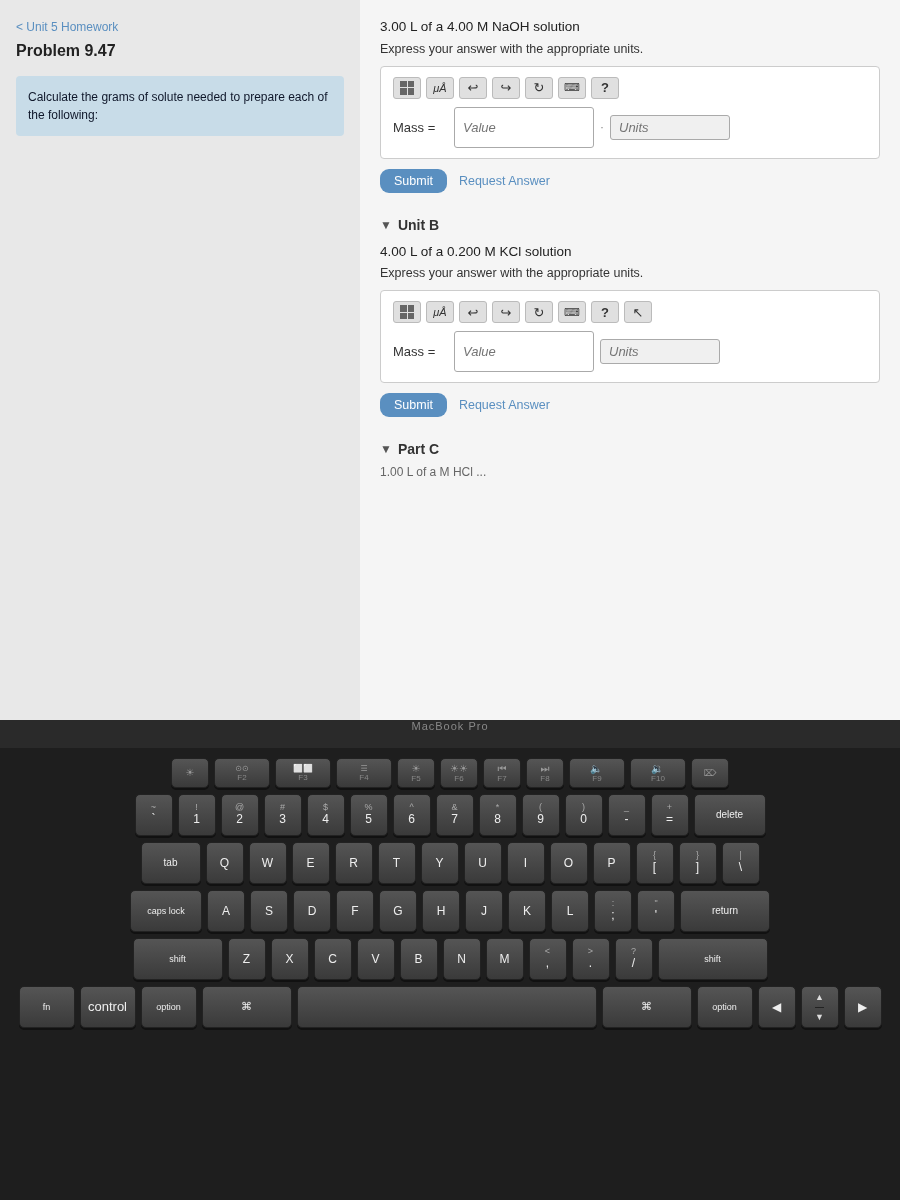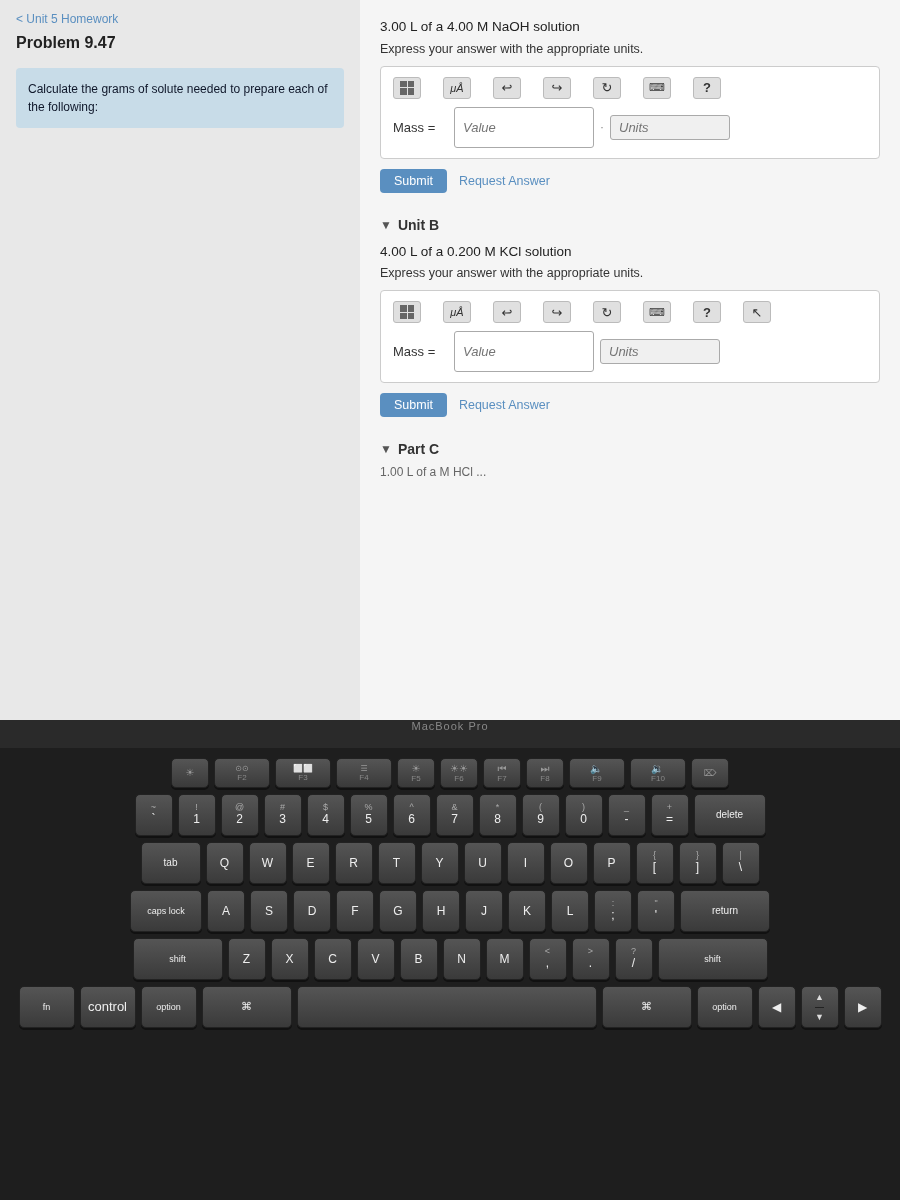--- a/index.html
+++ b/index.html
@@ -20,21 +20,21 @@
       background: #f0f0f0;
       position: relative;
       display: flex;
       flex-direction: row;
     }
 
     
     .left-panel {
       width: 360px;
       background: #e8e8e8;
-      padding: 12px 16px;
+      padding: 20px 16px;
       flex-shrink: 0;
     }
 
     .breadcrumb {
       font-size: 12px;
       color: #5a8fc0;
       margin-bottom: 8px;
     }
 
     .problem-title {
@@ -101,21 +101,21 @@
       background: white;
       border: 1px solid #ccc;
       border-radius: 4px;
       padding: 10px 12px;
       margin-bottom: 10px;
     }
 
     .toolbar-row {
       display: flex;
       align-items: center;
-      gap: 22px;
+      gap: 5px;
       margin-bottom: 8px;
     }
 
     .toolbar-btn {
       display: flex;
       align-items: center;
       justify-content: center;
       background: #e0e0e0;
       border: 1px solid #bbb;
       border-radius: 3px;
@@ -189,21 +189,21 @@
       display: flex;
       align-items: center;
       gap: 12px;
       margin-top: 8px;
     }
 
     .submit-btn {
       background: #5a8fc0;
       color: white;
       border: none;
-      border-radius: 4px;
+      border-radius: 9px;
       padding: 5px 14px;
       font-size: 12.5px;
       cursor: pointer;
     }
 
     .request-link {
       font-size: 12.5px;
       color: #5a8fc0;
       cursor: pointer;
       text-decoration: none;

